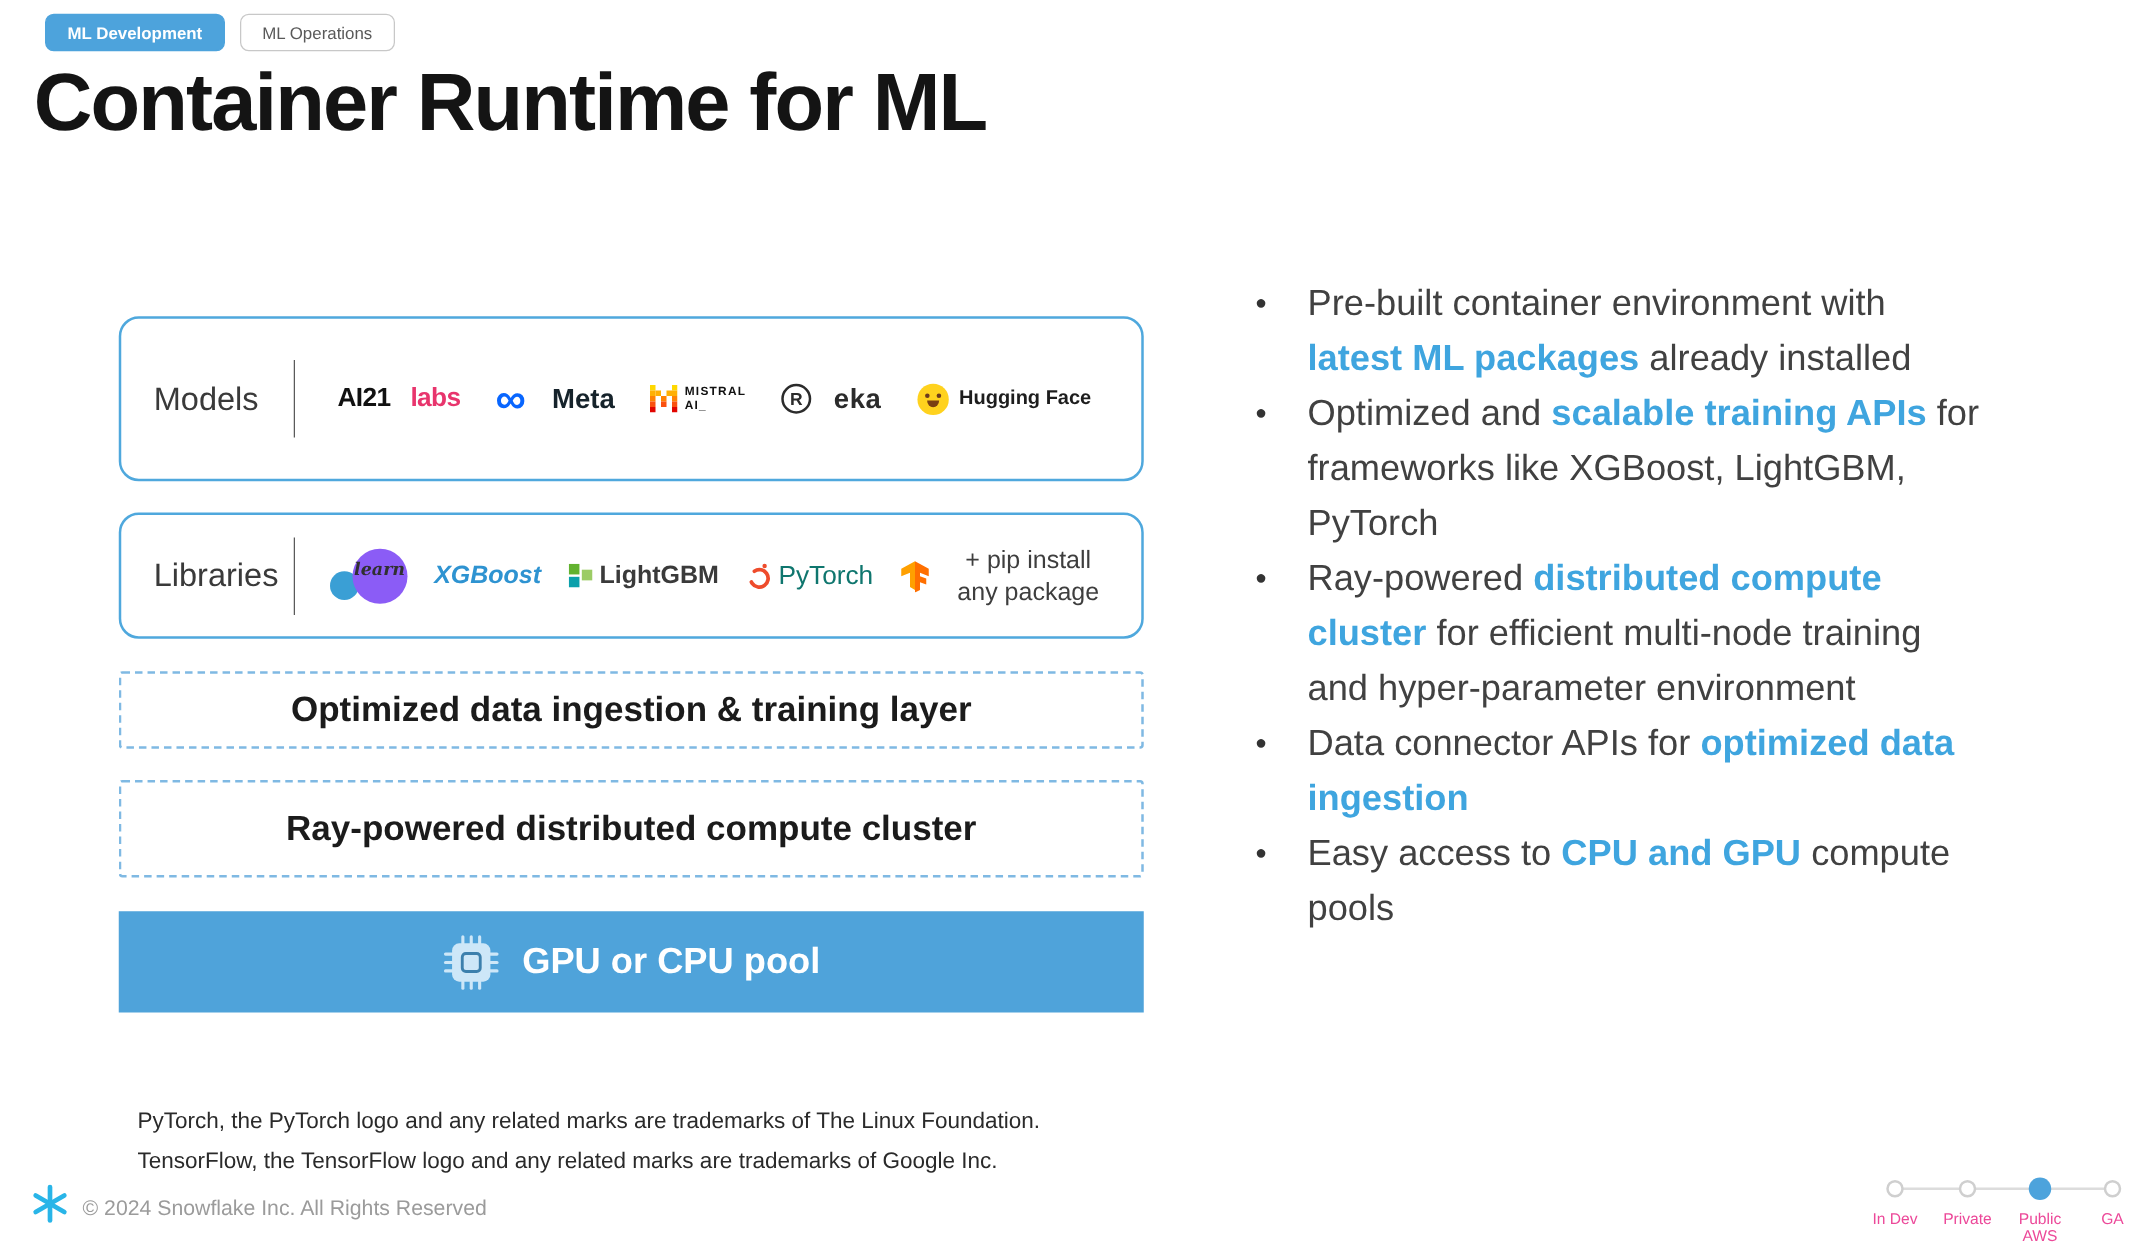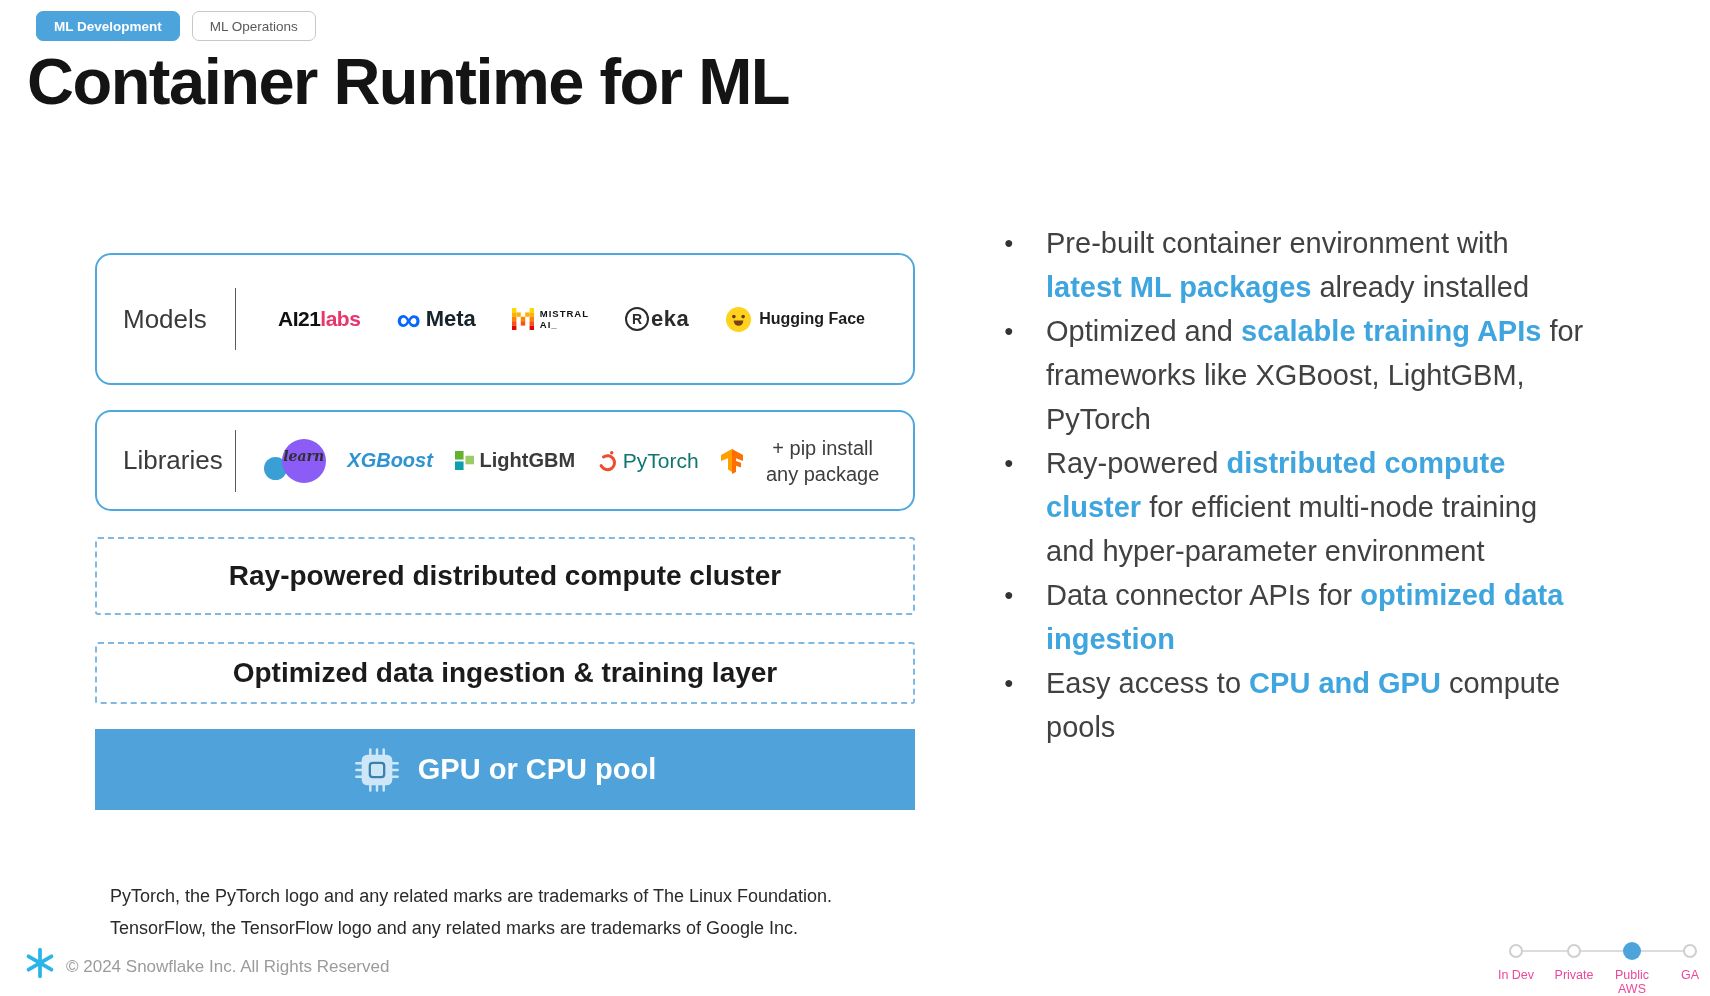--- a/index.html
+++ b/index.html
@@ -32,21 +32,21 @@
 
   .dashed { border: 2px dashed #7fb9e3; border-radius: 3px; display: flex; align-items: center;
             justify-content: center; font-size: 28px; font-weight: 600; color: #1b1b1b; background: #fff; }
   .dashed-1 { height: 62px; margin-bottom: 25px; }
   .dashed-2 { height: 78px; margin-bottom: 27px; }
 
   .pool { height: 81px; background: #4fa3da; display: flex; align-items: center;
           justify-content: center; gap: 18px; color: #fff; font-size: 29px; font-weight: bold; }
 
   
-  .logo { display: inline-flex; align-items: center; }
+  .logo { display: inline-flex; align-items: center; gap: 16px; }
   .ai21 { font-size: 21px; font-weight: 800; letter-spacing: -0.5px; }
   .ai21-black { color: #111; }
   .ai21-pink { color: #e8356d; }
 
   .meta-inf { font-size: 34px; font-weight: bold; color: #0866ff; line-height: 22px; margin-right: 5px; }
   .meta-text { font-size: 22px; font-weight: bold; color: #16232b; }
 
   .mistral { gap: 6px; }
   .mistral-text { display: flex; flex-direction: column; font-size: 9.5px; font-weight: bold;
                   color: #111; letter-spacing: 1px; line-height: 11px; }
@@ -218,22 +218,22 @@
         </span>
 
         <span class="pip">
           <div>+ pip install</div>
           <div>any package</div>
         </span>
 
       </div>
     </div>
 
+    <div class="dashed dashed-1">Optimized data ingestion &amp; training layer</div>
     <div class="dashed dashed-2">Ray-powered distributed compute cluster</div>
-    <div class="dashed dashed-1">Optimized data ingestion &amp; training layer</div>
 
     <div class="pool">
       <span style="display:inline-flex;">
         <svg width="46" height="46" viewBox="0 0 48 48">
           <g stroke="#cde7f8" stroke-width="2.6" stroke-linecap="round">
             <line x1="17" y1="2.5" x2="17" y2="8"></line>
               <line x1="24" y1="2.5" x2="24" y2="8"></line>
               <line x1="31" y1="2.5" x2="31" y2="8"></line>
             <line x1="17" y1="40" x2="17" y2="45.5"></line>
               <line x1="24" y1="40" x2="24" y2="45.5"></line>

